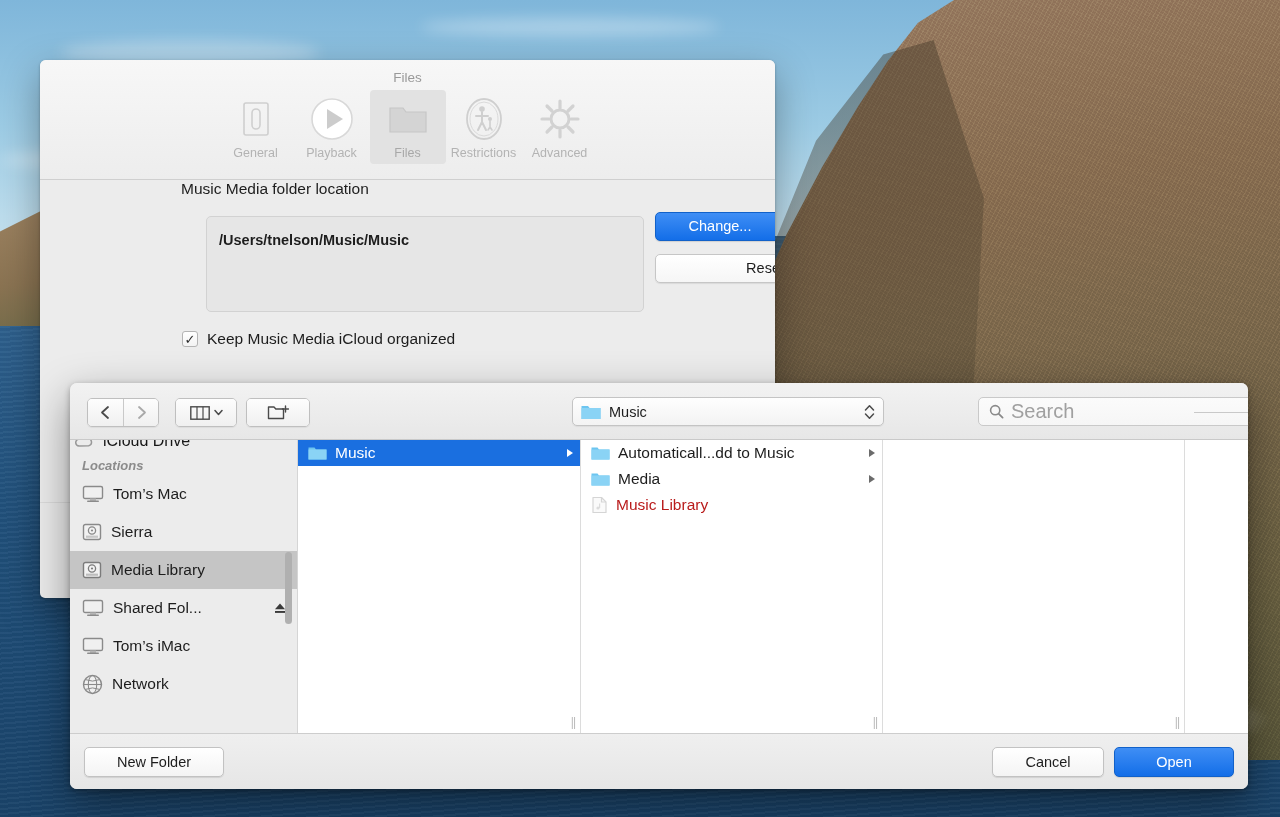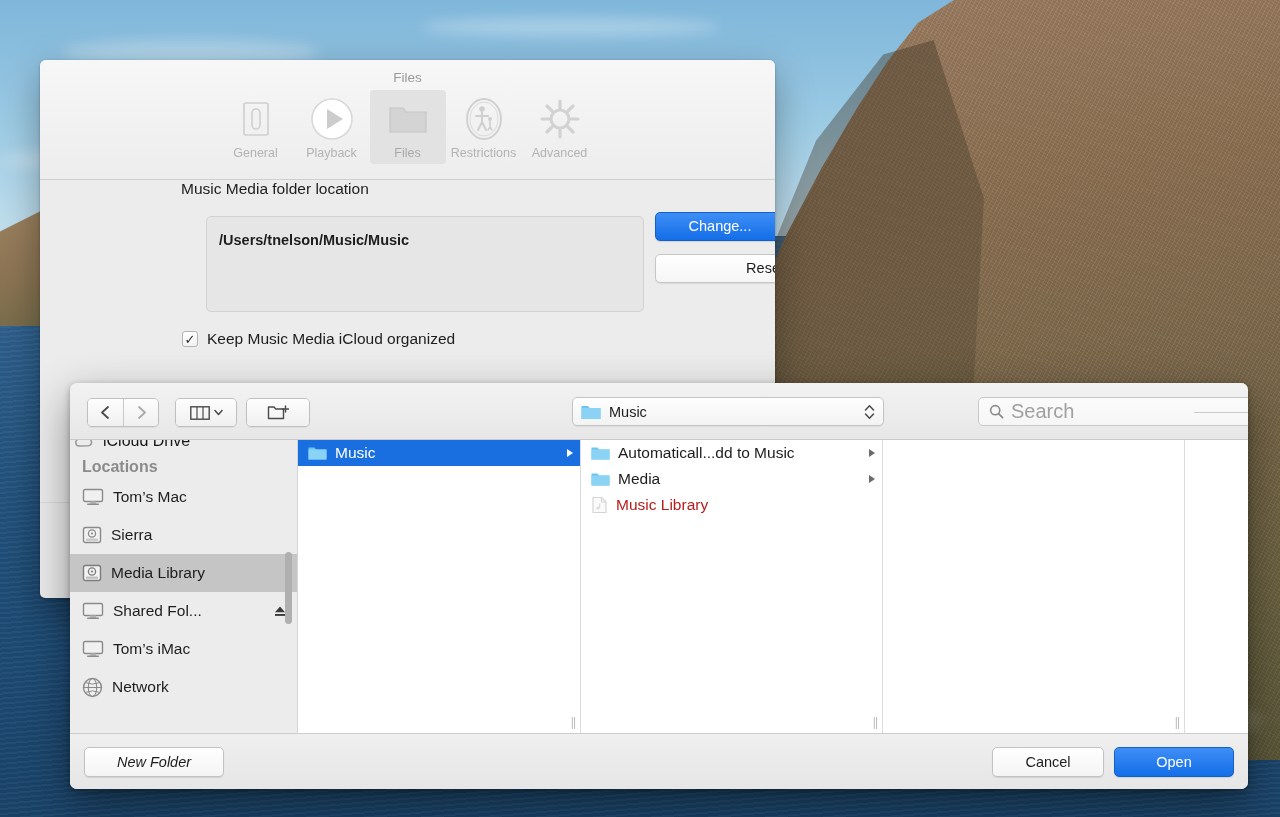--- a/index.html
+++ b/index.html
@@ -219,21 +219,21 @@
   #dialog-sidebar {
     width: 228px; background: #ececec; position: relative;
     border-right: 1px solid #d5d5d5; overflow: hidden;
   }
   .sb-partial {
     position: absolute; left: 0; top: -12px; width: 100%; height: 26px;
     display: flex; align-items: center; gap: 9px; padding-left: 4px;
     opacity: .9;
   }
   .sb-header {
-    margin: 18px 0 2px 12px; font-size: 16px; color: #8b8b8b; font-weight: bold;
+    margin: 18px 0 2px 12px; font-size: 13px; color: #8b8b8b; font-weight: bold; font-style: italic;
   }
   .sb-item {
     height: 38px; display: flex; align-items: center; gap: 9px;
     padding: 0 10px 0 12px; cursor: default; font-size: 15.5px; color: #1d1d1d;
   }
   .sb-item.selected { background: #c5c5c5; }
   .sb-item .sb-label { flex: 1; white-space: nowrap; overflow: hidden; }
   .sb-eject { font-size: 13px; color: #3a3a3a; }
   #sidebar-scrollbar {
     position: absolute; right: 5px; top: 112px; width: 7px; height: 72px;
@@ -274,21 +274,21 @@
     border-top: 1px solid #cdcdcd;
   }
   .btn {
     position: absolute; top: 13px; height: 30px; border-radius: 5px;
     font-size: 14.5px; line-height: 28px; text-align: center; cursor: default;
     box-shadow: 0 1px 1px rgba(0,0,0,0.10);
   }
   #new-folder-button {
     left: 14px; width: 140px;
     background: linear-gradient(180deg, #ffffff 0%, #f4f4f4 100%);
-    border: 1px solid #c2c2c2; color: #1d1d1d; font-style: italic;
+    border: 1px solid #c2c2c2; color: #1d1d1d;
   }
   #cancel-button {
     left: 922px; width: 112px;
     background: linear-gradient(180deg, #ffffff 0%, #f4f4f4 100%);
     border: 1px solid #c2c2c2; color: #1d1d1d;
   }
   #open-button {
     left: 1044px; width: 120px;
     background: linear-gradient(180deg, #3f8ef5 0%, #136ee8 100%);
     border: 1px solid #1161c9; color: #fff;

